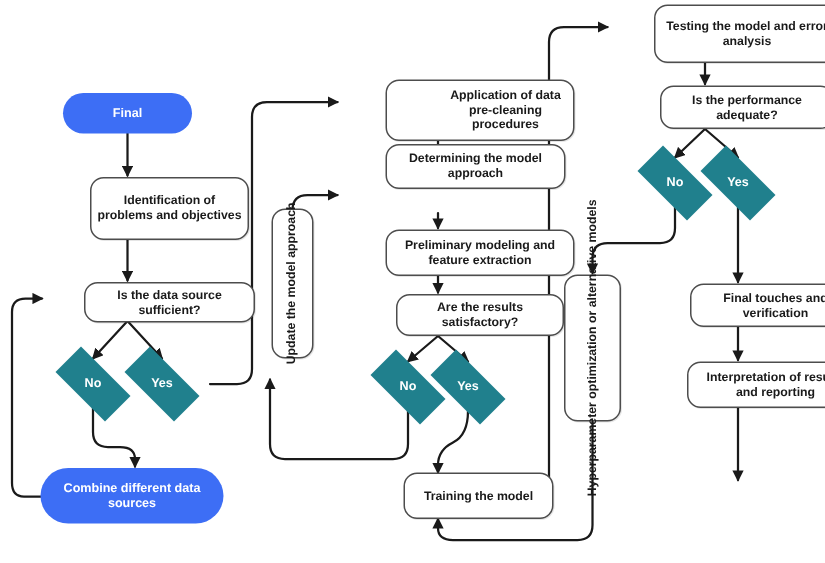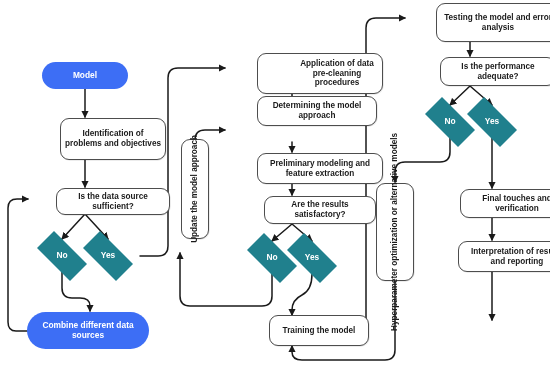--- a/index.html
+++ b/index.html
@@ -144,21 +144,21 @@
 
       <path d="M 492 138 L 492 188"></path>
 
       <path d="M 492 218 L 492 240"></path>
 
       <path d="M 492 272 L 492 320"></path>
     </g>
   </svg>
 
   <div class="node term" style="left:42px; top:62px; width:86px; height:27px;">
-    <span>Model</span>
+    <span>Final</span>
   </div>
 
   <div class="node proc" style="left:28px; top:188px; width:114px; height:27px;">
     <span>Is the data source sufficient?</span>
   </div>
 
   <div class="node proc" style="left:32px; top:118px; width:106px; height:42px;">
     <span>Identification of problems and objectives</span>
   </div>
 

